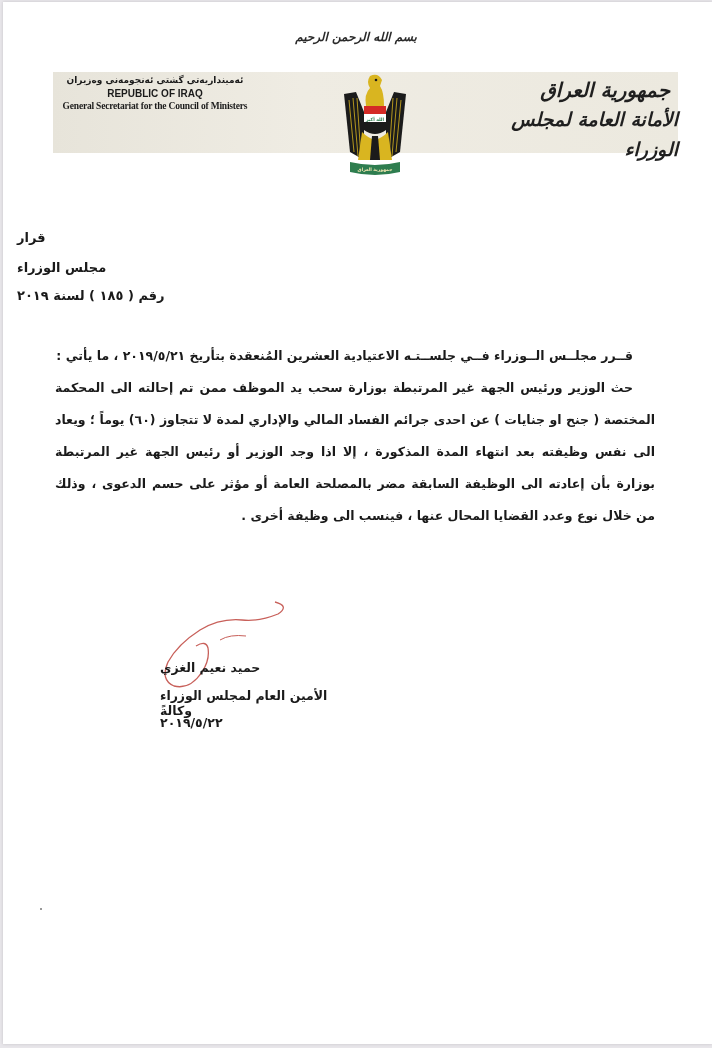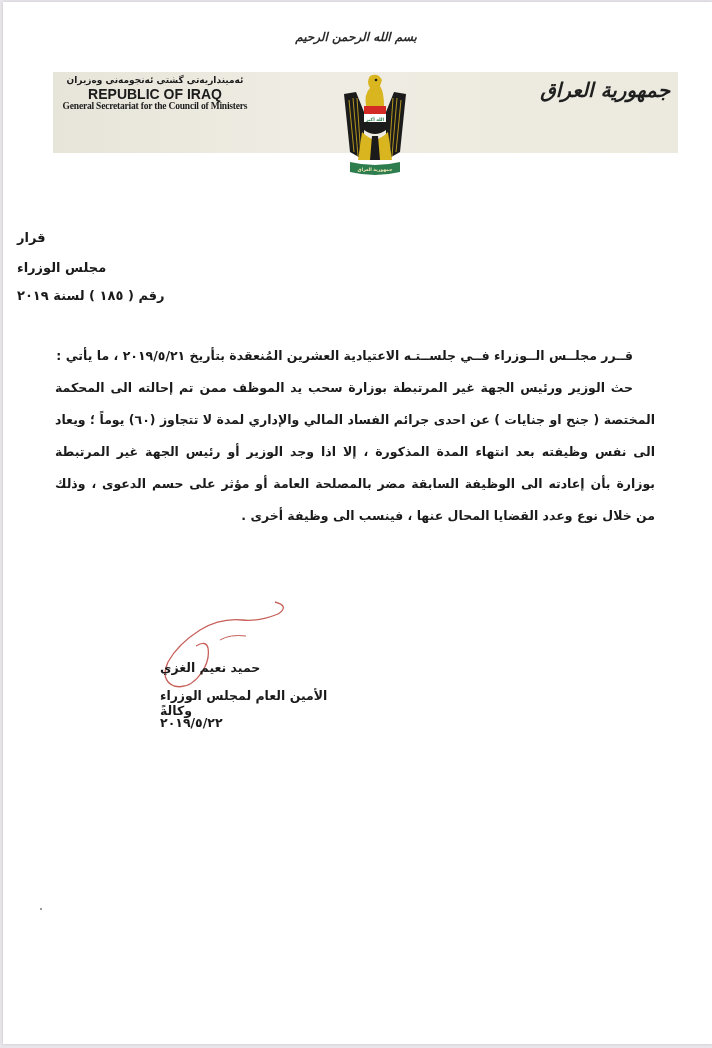--- a/index.html
+++ b/index.html
@@ -21,21 +21,21 @@
     .banner {
       position: absolute; left: 53px; top: 72px; width: 625px; height: 81px;
       background: linear-gradient(90deg, #e7e4da 0%, #efece3 40%, #ece9df 100%);
     }
     .banner-left {
       position: absolute; left: 55px; top: 74px; width: 200px; text-align: center;
       color: #1b1b1b;
     }
     .kurdish-title { font-family: "DejaVu Serif", serif; font-size: 17px; line-height: 19px; font-weight: bold; }
     .kurdish-sub { font-family: "DejaVu Sans", sans-serif; font-size: 9px; line-height: 12px; font-weight: bold; }
-    .en-title { font-family: "Liberation Sans", sans-serif; font-size: 14px; font-weight: bold; line-height: 12px; margin-top: 2px; }
+    .en-title { font-family: "Liberation Sans", sans-serif; font-size: 10px; font-weight: bold; line-height: 12px; margin-top: 2px; }
     .en-sub { font-family: Liberation Serif, serif; font-size: 9.5px; font-weight: bold; line-height: 12px; letter-spacing: -0.2px; }
     .banner-right {
       position: absolute; left: 500px; top: 76px; width: 178px; text-align: right;
       font-family: "DejaVu Serif", serif; color: #1f1f1f; direction: rtl;
     }
     .ar-title1 { font-size: 20px; font-weight: bold; line-height: 28px; font-style: italic; padding-right: 8px; }
     .ar-title2 { font-size: 19px; font-weight: bold; line-height: 30px; font-style: italic; }
     .emblem { position: absolute; left: 340px; top: 72px; width: 70px; height: 112px; }
 
     .doc { direction: rtl; color: #1a1a1a; font-family: "DejaVu Sans", sans-serif; }
@@ -69,20 +69,21 @@
 <div class="banner"></div>
 
 <div class="banner-left">
   <div class="kurdish-sub">ئەمینداریەتی گشتی ئەنجومەنی وەزیران</div>
   <div class="en-title">REPUBLIC OF IRAQ</div>
   <div class="en-sub">General Secretariat for the Council of Ministers</div>
 </div>
 
 <div class="banner-right">
   <div class="ar-title1">جمهورية العراق</div>
+  <div class="ar-title2">الأمانة العامة لمجلس الوزراء</div>
 </div>
 
 <svg class="emblem" viewBox="0 0 70 112">
 
   <path d="M4 22 L16 20 L24 40 L24 88 L10 80 Z" fill="#1b1b1b"></path>
   <path d="M66 22 L54 20 L46 40 L46 88 L60 80 Z" fill="#1b1b1b"></path>
   <g stroke="#d9b520" stroke-width="0.8">
     <line x1="9" y1="28" x2="14" y2="80"></line>
       <line x1="13" y1="26" x2="18" y2="84"></line>
       <line x1="17" y1="26" x2="21" y2="86"></line>

